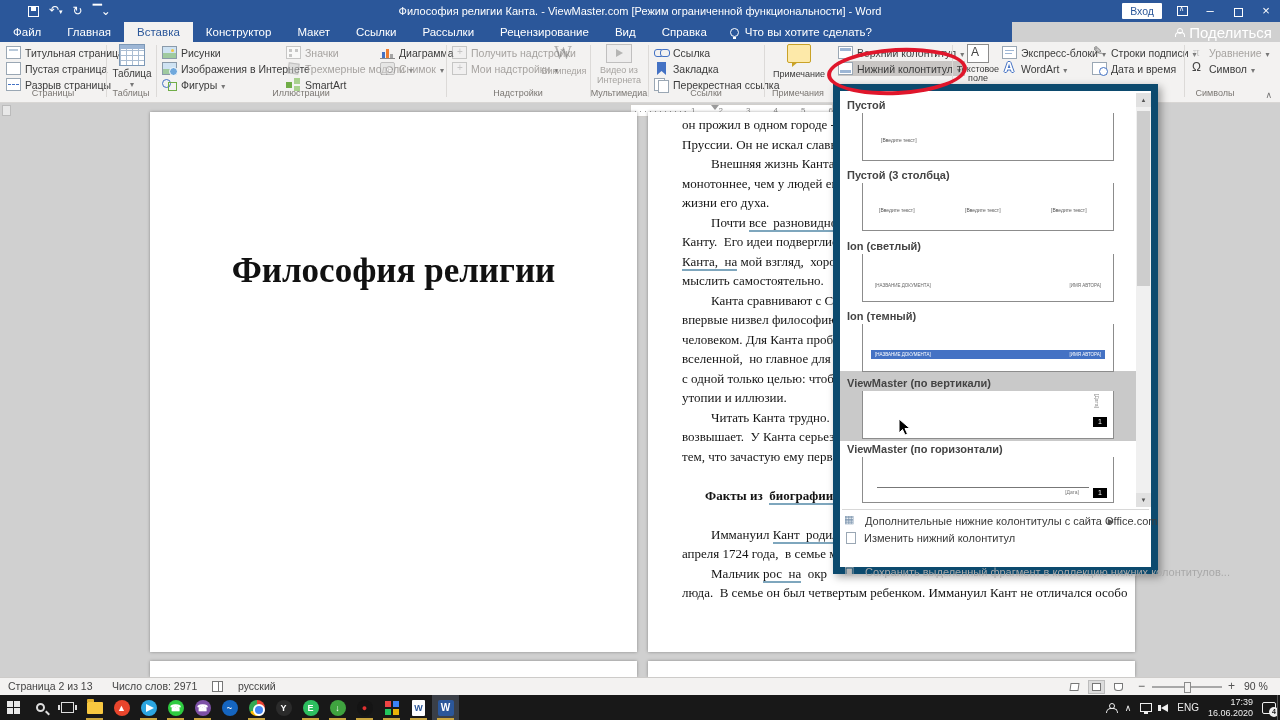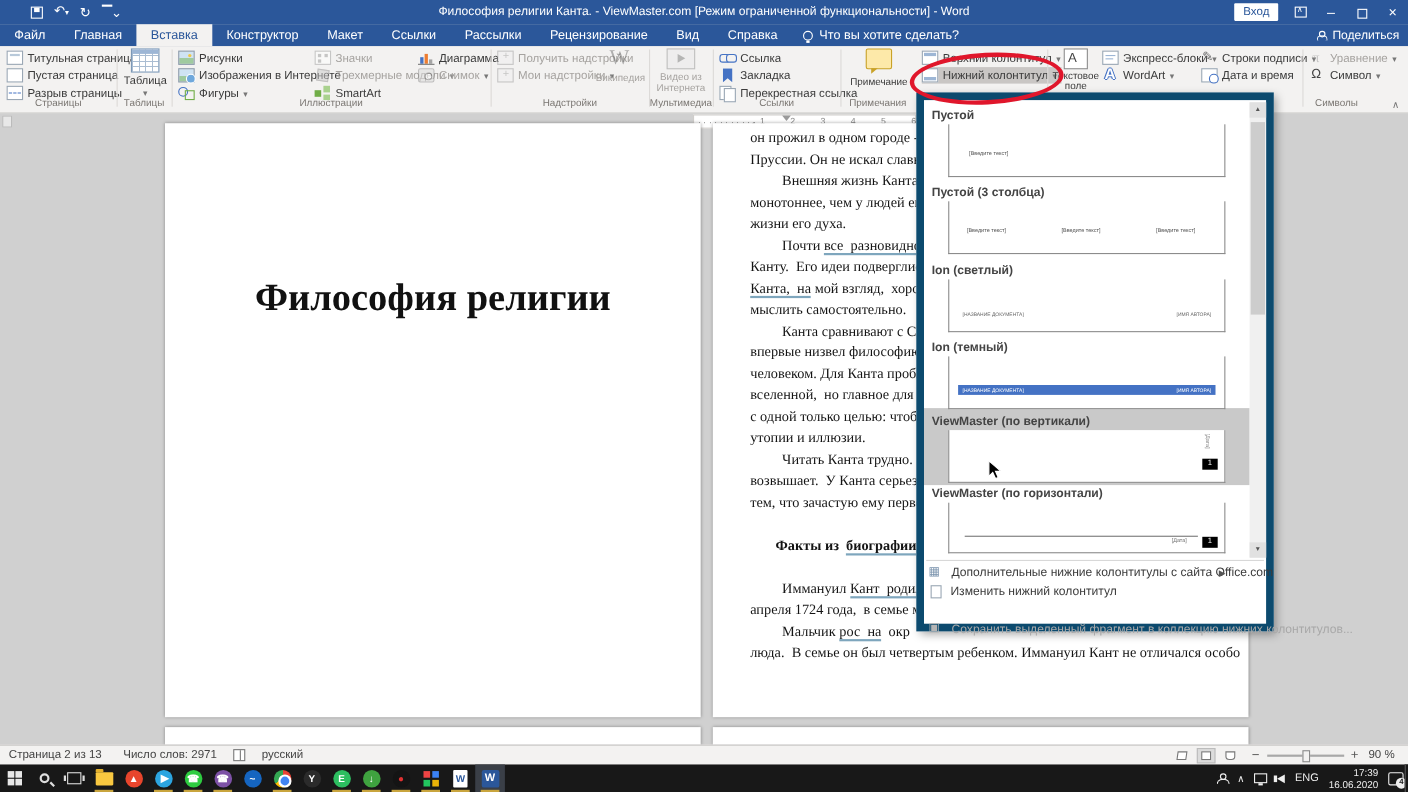--- a/index.html
+++ b/index.html
@@ -19,29 +19,29 @@
            text-align:center;font-size:11px;white-space:nowrap;overflow:hidden;}
   .signin{position:absolute;right:118px;top:3px;height:16px;padding:0 8px;background:#fff;color:#2b579a;
           font-size:10.5px;line-height:16px;border-radius:1px;}
   .winbtn{position:absolute;top:0;width:28px;height:22px;text-align:center;line-height:22px;font-size:13px;color:#fff;}
   .ic-ribbonopts{position:absolute;top:6px;right:92px;width:11px;height:10px;border:1px solid #fff;}
   .ic-ribbonopts::after{content:"∧";position:absolute;left:1px;top:-2px;font-size:7px;}
   .btn-min{right:56px;} .btn-max{right:28px;} .btn-close{right:0;}
   .ic-restore{display:inline-block;width:9px;height:9px;border:1px solid #fff;position:relative;top:2px;}
 
   
-  .tabrow{position:absolute;left:0;top:22px;width:1280px;height:20px;background:#2b579a;display:flex;
+  .tabrow{position:absolute;left:0;top:22px;width:1012px;height:20px;background:#2b579a;display:flex;
           color:#fff;font-size:11.5px;}
   .tab{padding:0 13px;line-height:20px;white-space:nowrap;}
   .tab.active{background:#f3f2f1;color:#2b579a;}
   .tellme{display:flex;align-items:center;gap:6px;padding:0 10px;line-height:20px;}
   .ic-bulb{width:9px;height:9px;border:1px solid #fff;border-radius:50%;position:relative;}
   .ic-bulb::after{content:"";position:absolute;left:2px;bottom:-3px;width:3px;height:2px;background:#fff;}
   .share{position:absolute;right:8px;top:22px;height:20px;display:flex;align-items:center;gap:6px;
-         color:#fff;font-size:11px;}
+         color:#fff;font-size:15px;}
   .ic-person{width:8px;height:8px;position:relative;}
   .ic-person::before{content:"";position:absolute;left:2px;top:0;width:4px;height:4px;border:1px solid #fff;border-radius:50%;}
   .ic-person::after{content:"";position:absolute;left:0;bottom:-1px;width:8px;height:4px;border:1px solid #fff;border-bottom:none;border-radius:4px 4px 0 0;}
 
   
   .ribbon{position:absolute;left:0;top:42px;width:1280px;height:61px;background:#f3f2f1;border-bottom:1px solid #d8d6d4;}
   .vsep{position:absolute;top:3px;height:52px;width:1px;background:#dcdad8;}
   .glbl{position:absolute;top:46px;font-size:9px;color:#7a7672;text-align:center;white-space:nowrap;}
   .sbtn{position:absolute;height:15px;display:flex;align-items:center;gap:4px;font-size:10.5px;color:#3b3b3b;white-space:nowrap;}
   .bbtn{position:absolute;display:flex;flex-direction:column;align-items:center;font-size:9px;color:#3b3b3b;text-align:center;}

